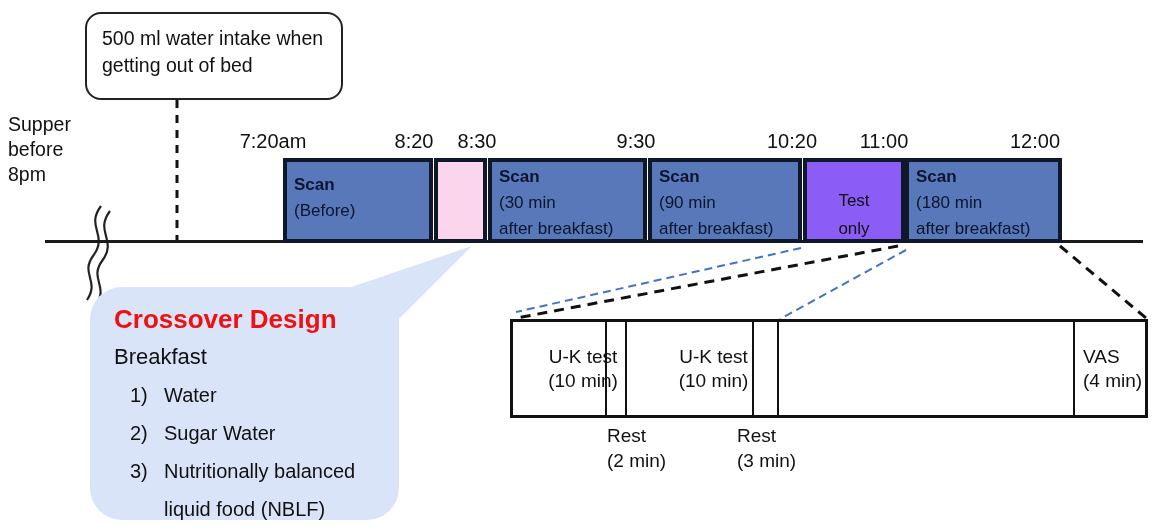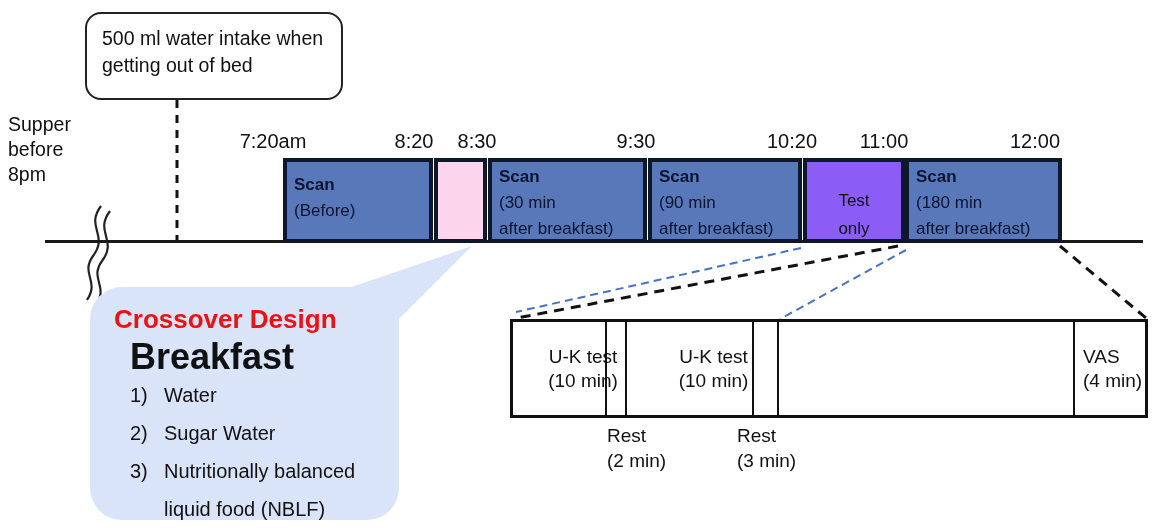--- a/index.html
+++ b/index.html
@@ -36,21 +36,21 @@
   .b-90{left:648px;width:154px;}
   .b-test{left:803px;width:102px;}
   .b-180{left:905px;width:157px;}
 
   
   .callout{
     left:90px;top:287px;width:309px;height:233px;border-radius:32px;background:#d9e4f8;
     z-index:2;box-sizing:border-box;padding:13px 0 0 24px;
   }
   .co-title{font-size:26px;font-weight:bold;color:#ee1111;line-height:38px;}
-  .co-head{font-size:36px;font-weight:bold;color:#111;line-height:38px;margin-left:16px;}
+  .co-head{font-size:22px;font-weight:normal;color:#111;line-height:38px;}
   .co-item{font-size:20px;line-height:38px;margin-left:16px;}
   .co-item .num{display:inline-block;width:34px;}
   .co-item.cont{margin-left:50px;}
 
   
   .detail{
     left:510px;top:319px;width:638px;height:99px;box-sizing:border-box;
     border:3px solid #111;background:#fff;z-index:2;font-size:19px;line-height:24px;
   }
   .vline{position:absolute;top:0;bottom:0;width:2px;background:#111;}

